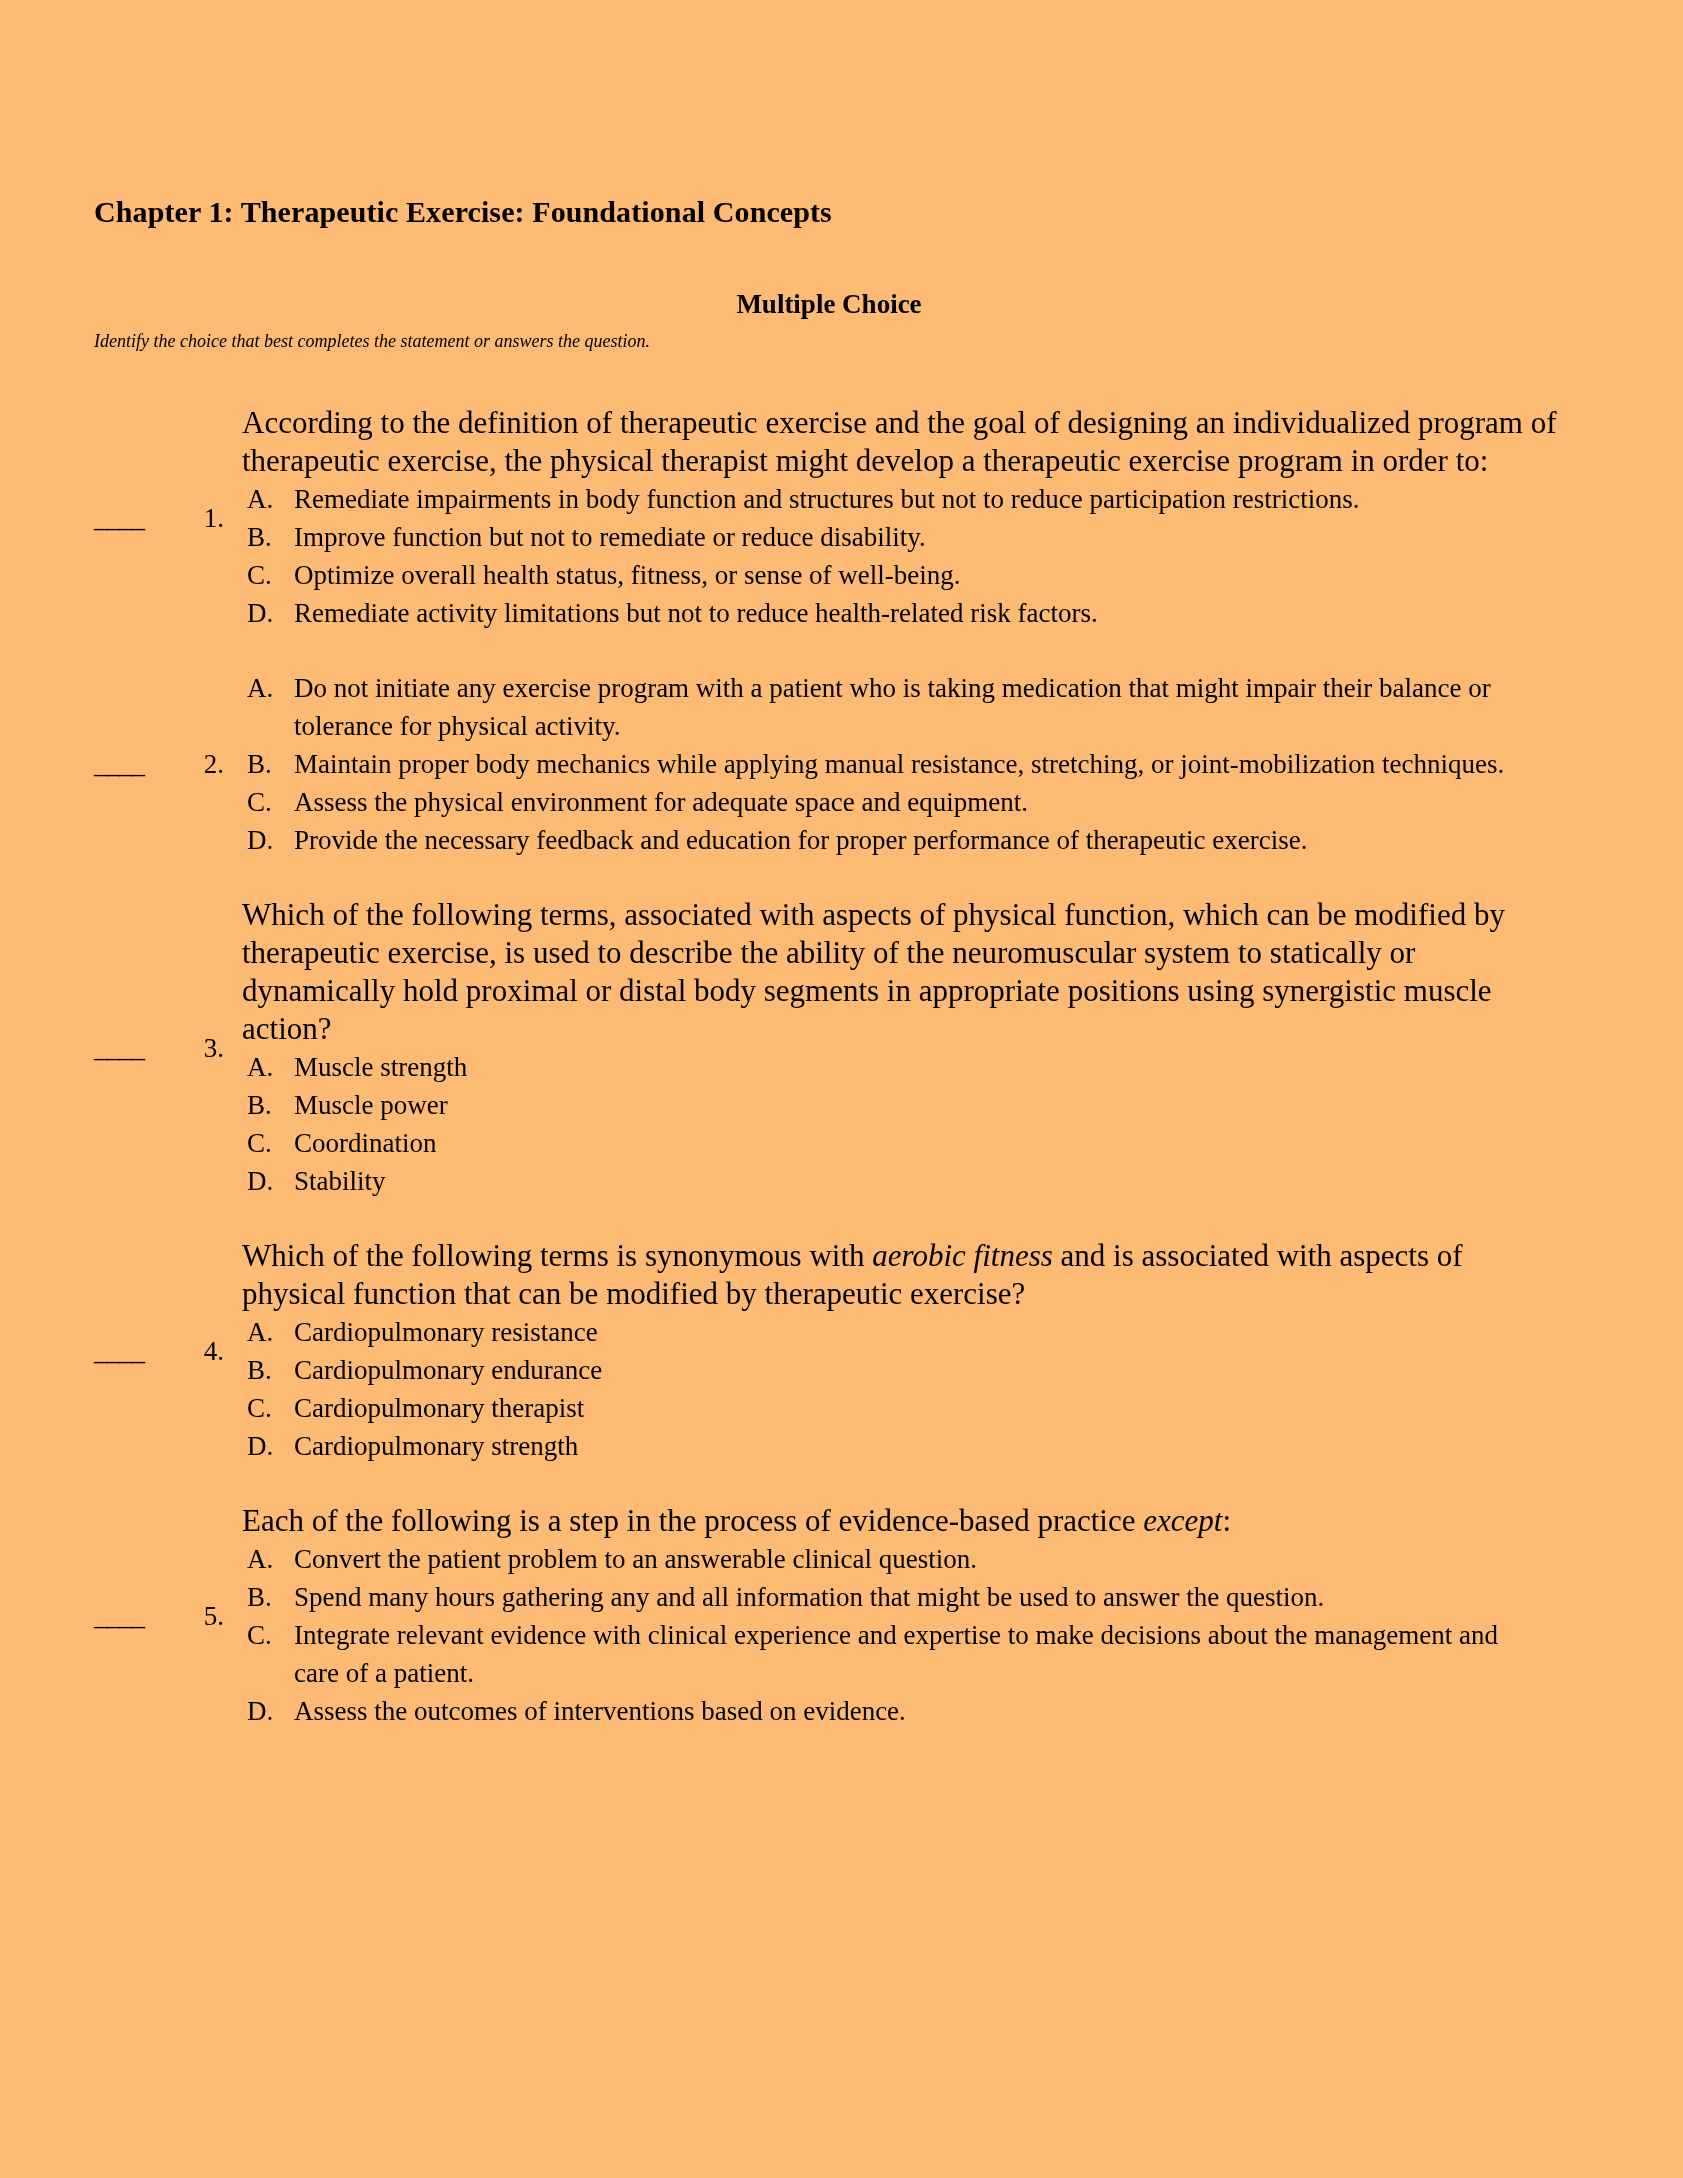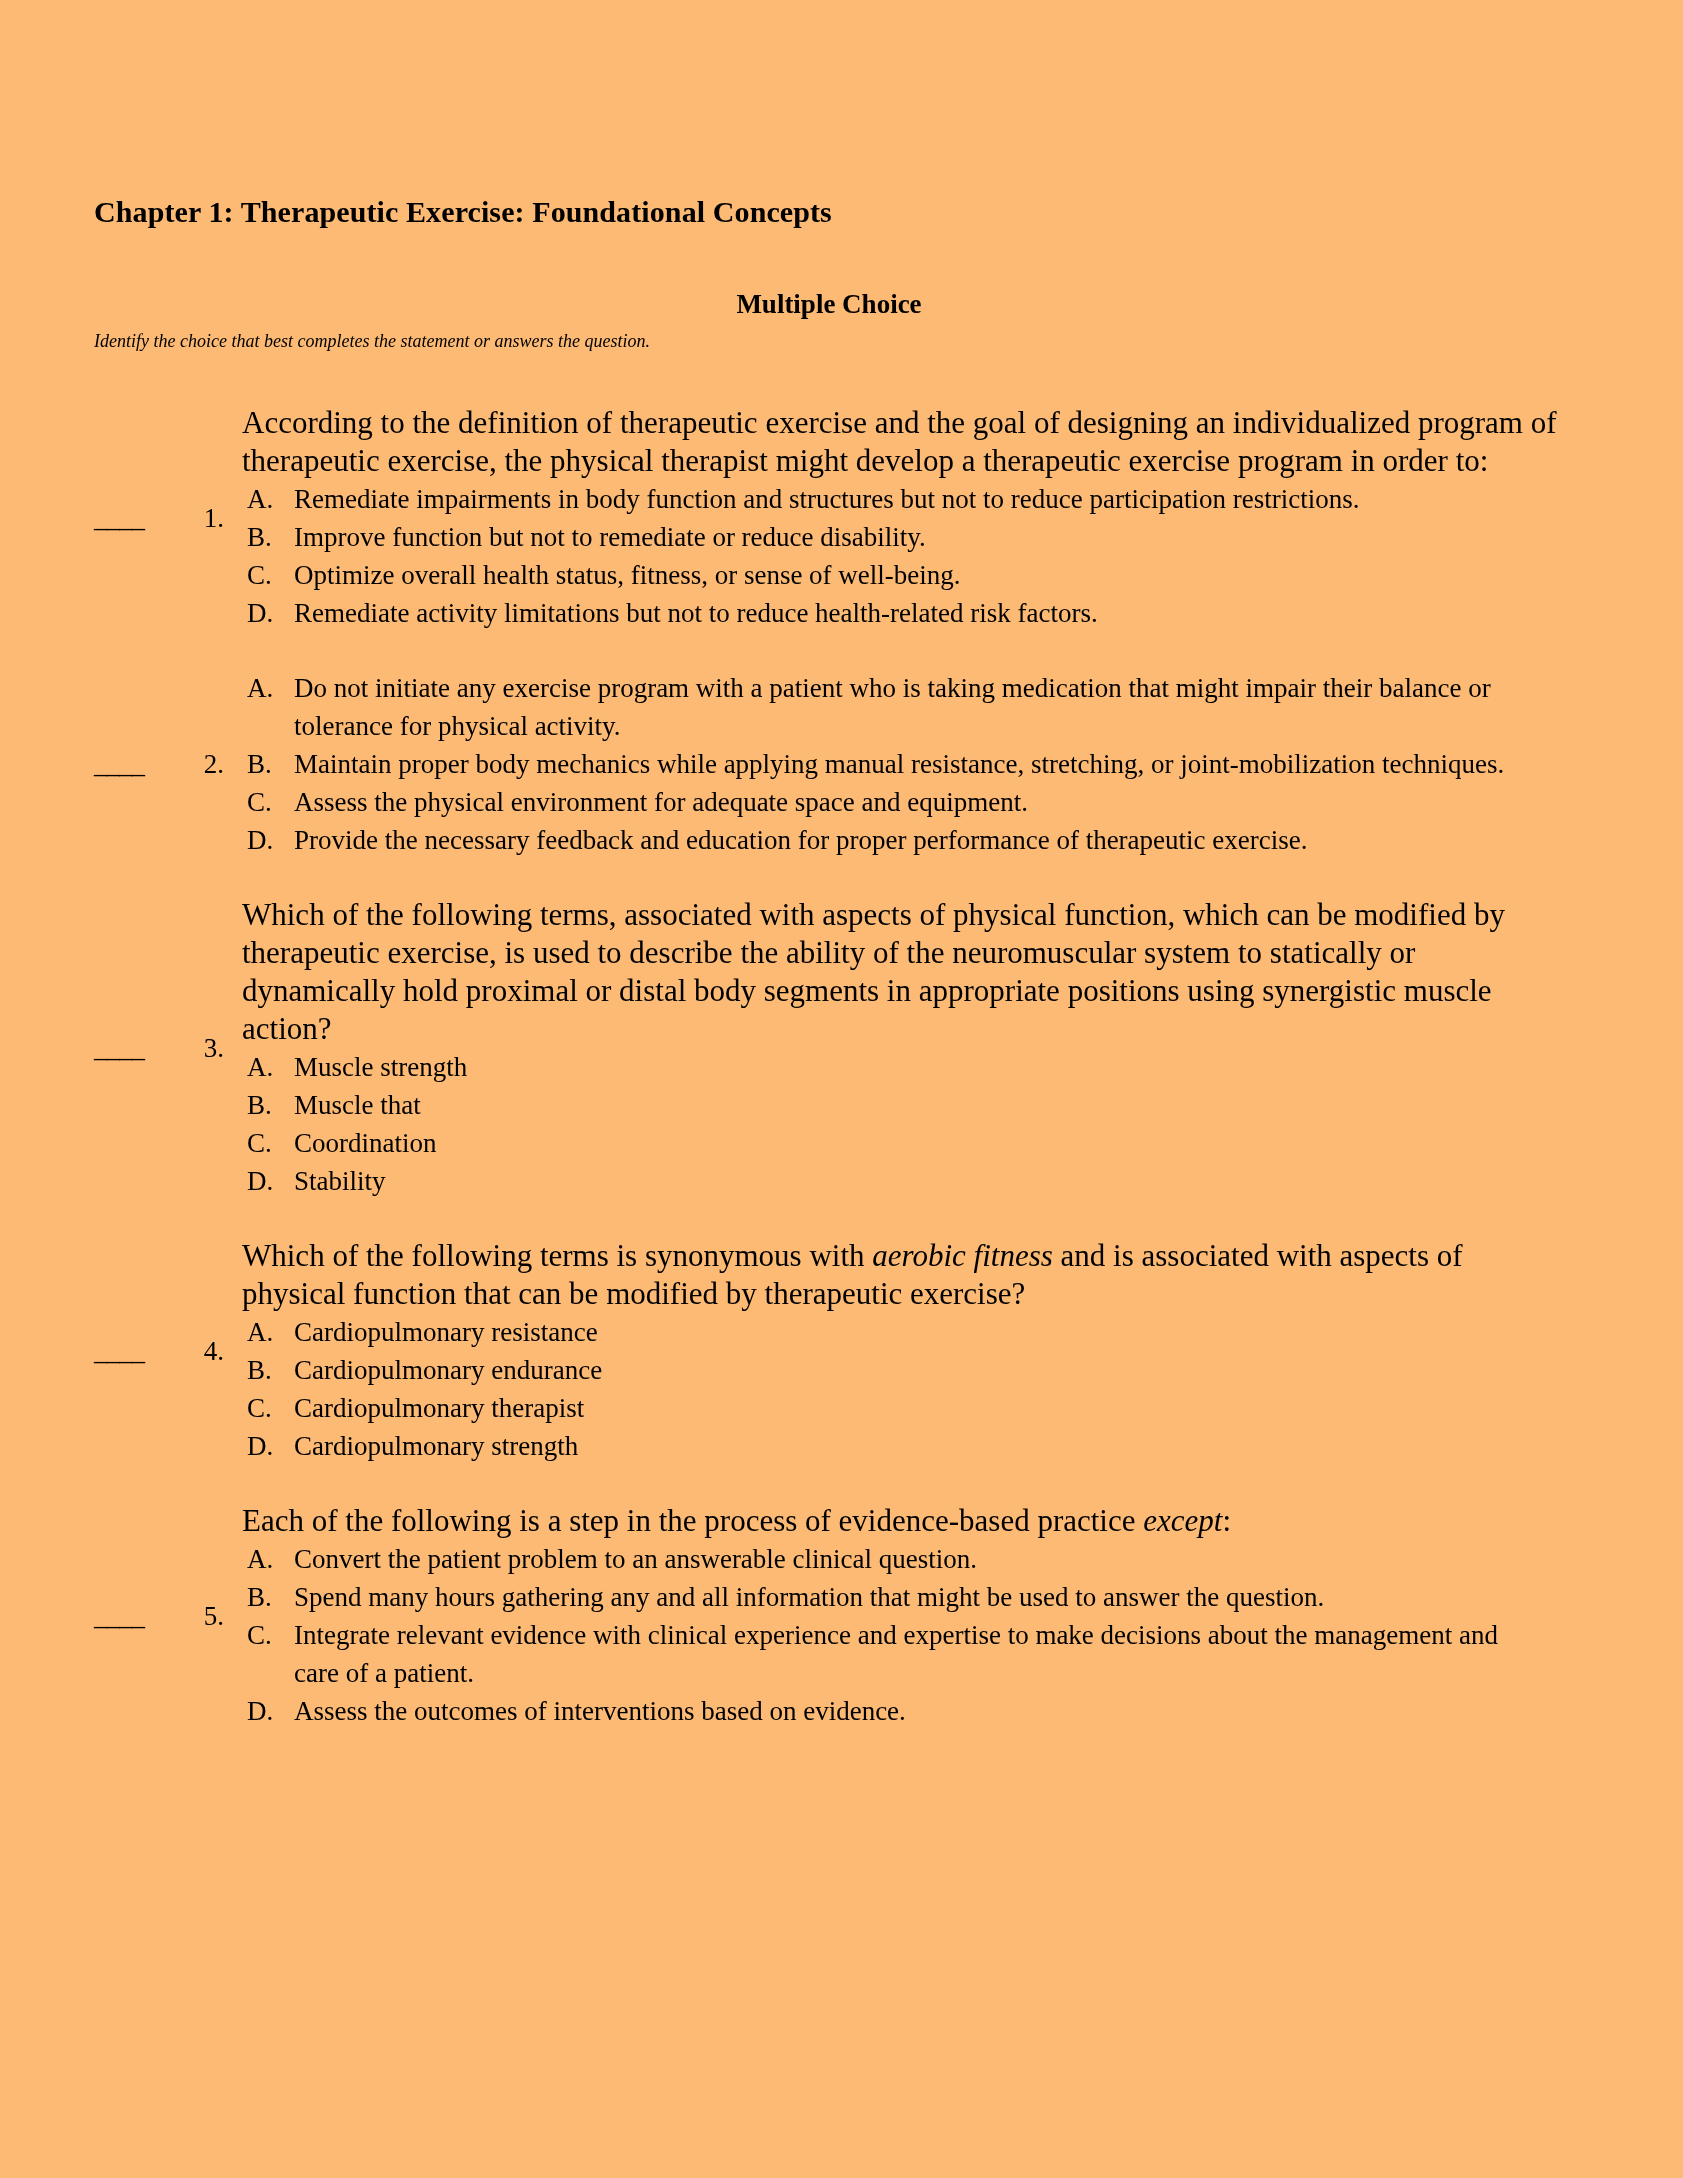--- a/index.html
+++ b/index.html
@@ -165,21 +165,21 @@
         <div class="q-number">3.</div>
         <div class="q-body">
           <p class="q-stem"><span>Which of the following terms, associated with aspects of physical function, which can be modified by therapeutic exercise, is used to describe the ability of the neuromuscular system to statically or dynamically hold proximal or distal body segments in appropriate positions using synergistic muscle action?</span></p>
           <ul class="options">
             <li class="option">
               <span class="opt-letter">A.</span>
               <span class="opt-text">Muscle strength</span>
             </li>
             <li class="option">
               <span class="opt-letter">B.</span>
-              <span class="opt-text">Muscle that</span>
+              <span class="opt-text">Muscle power</span>
             </li>
             <li class="option">
               <span class="opt-letter">C.</span>
               <span class="opt-text">Coordination</span>
             </li>
             <li class="option">
               <span class="opt-letter">D.</span>
               <span class="opt-text">Stability</span>
             </li>
           </ul>

